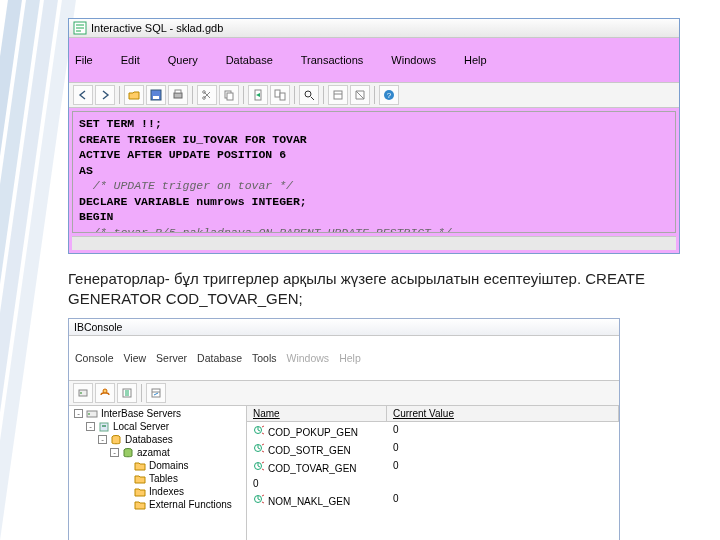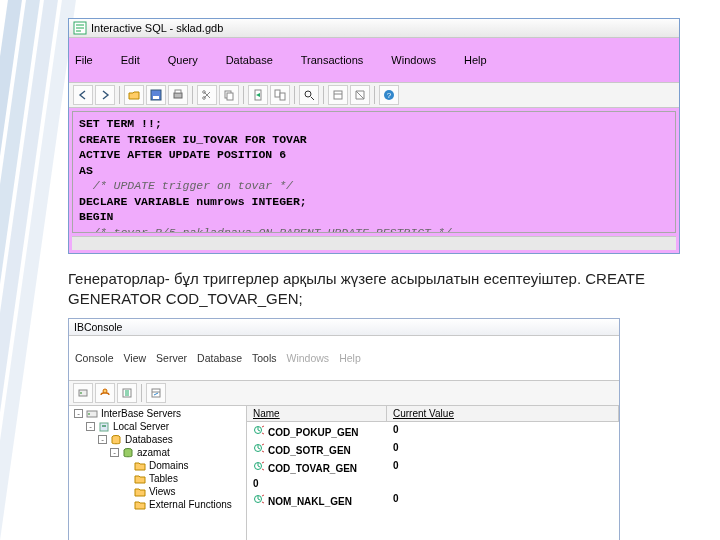--- a/index.html
+++ b/index.html
@@ -136,21 +136,21 @@
     font-size:10px;
   }
   .list-head{
     display:flex;
     border-bottom:1px solid #c8c8c8;
     background:#f3f3f3;
   }
   .list-head div{padding:2px 6px;border-right:1px solid #c8c8c8;text-decoration:underline;}
   .col-name{width:140px;}
   .col-val{flex:1;}
-  .list-row{display:flex;padding:1px 0;font-weight:bold;}
+  .list-row{display:flex;padding:1px 0;}
   .list-row div{padding:1px 6px;}
   .gen-icon{width:12px;height:12px;margin-right:3px;display:inline-flex;}
 
   svg{display:block;}
 </style>
 </head>
 <body>
 
 <div class="accent-stripes">
   <span></span>
@@ -387,21 +387,21 @@
             <span>Tables</span>
           </div>
           <div class="tree-row">
             <span class="spacer" style="width: 48px;"></span>
             <span style="width: 9px; display: inline-block;"></span>
             <span>
               <svg width="12" height="12">
                 <path d="M1 3h4l1 1h5v6H1z" fill="#fc6" stroke="#b80"></path>
               </svg>
             </span>
-            <span>Views</span>
+            <span>Indexes</span>
           </div>
           <div class="tree-row">
             <span class="spacer" style="width: 48px;"></span>
             <span style="width: 9px; display: inline-block;"></span>
             <span>
               <svg width="12" height="12">
                 <path d="M1 3h4l1 1h5v6H1z" fill="#fc6" stroke="#b80"></path>
               </svg>
             </span>
             <span>External Functions</span>

